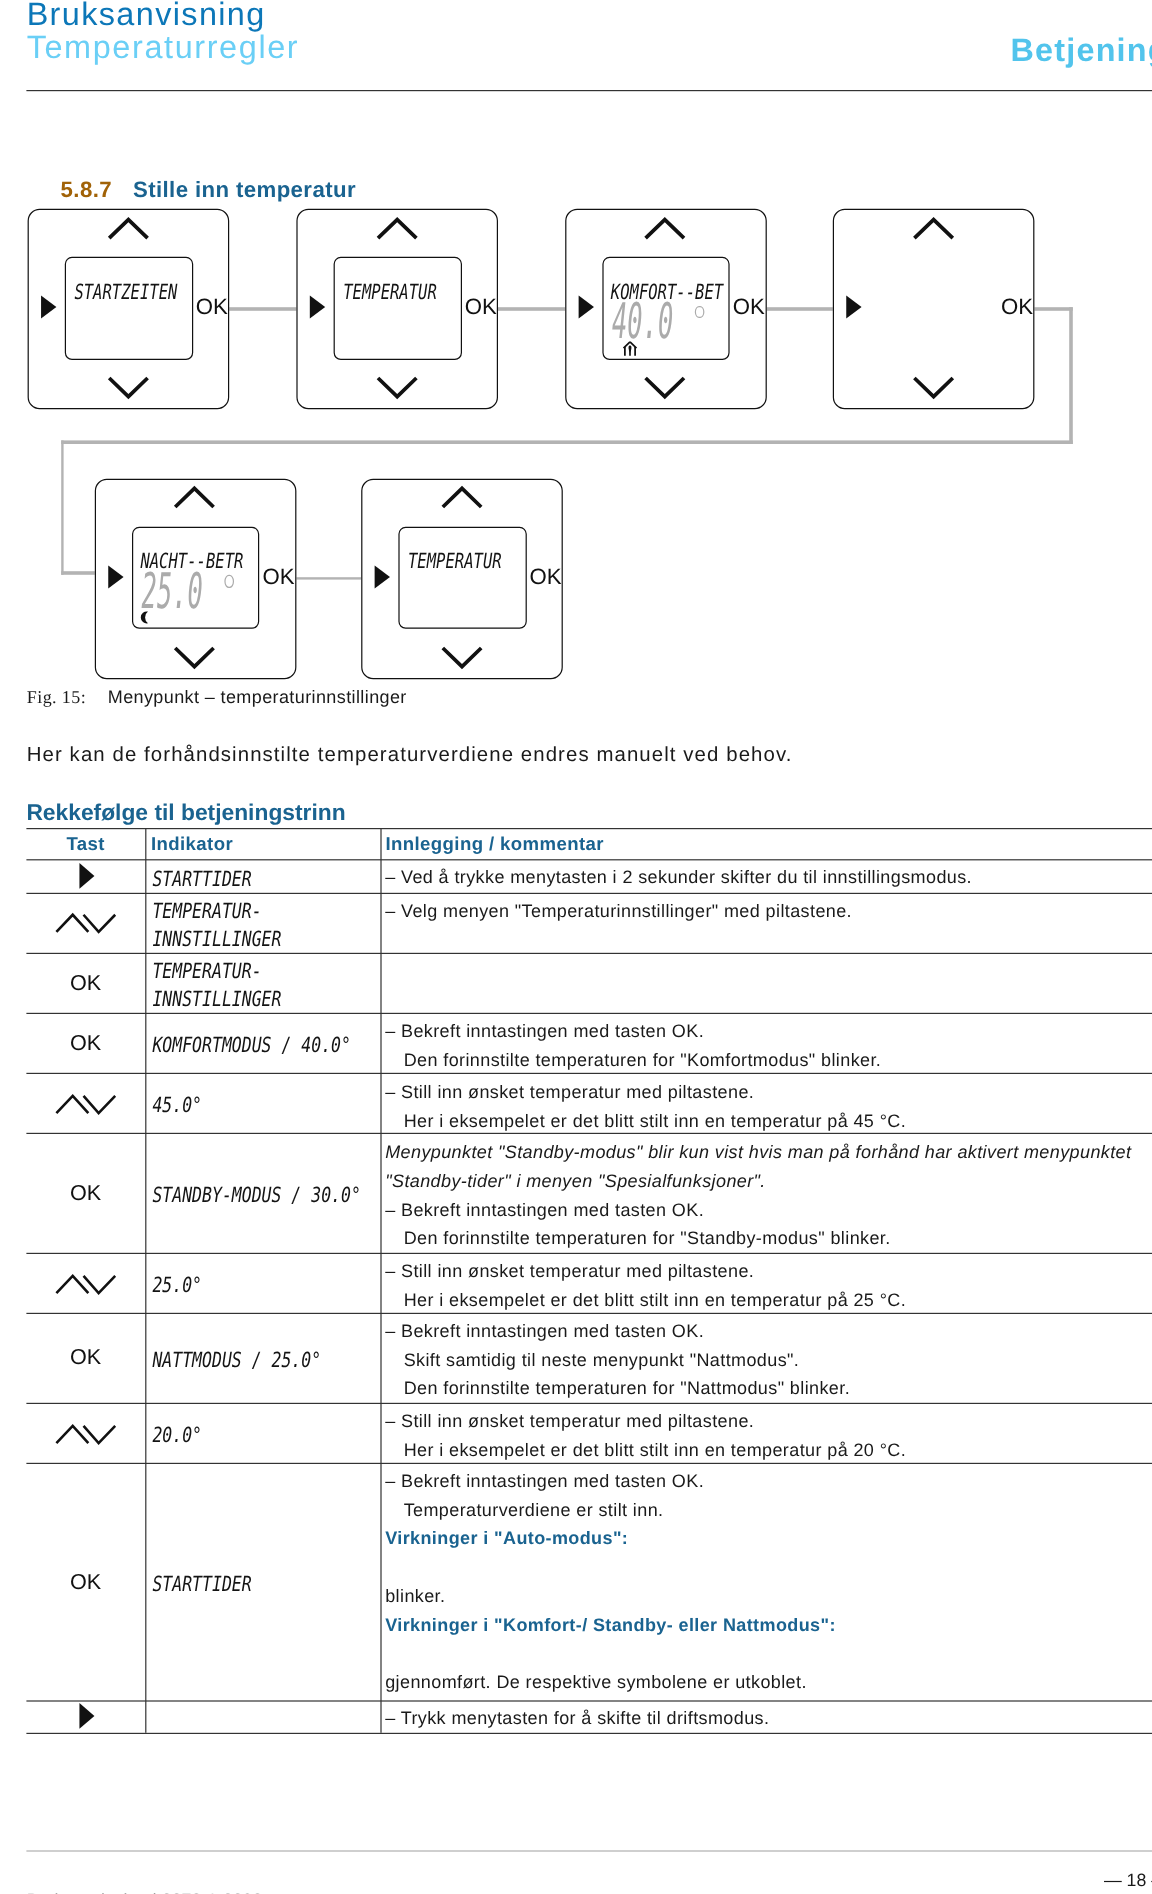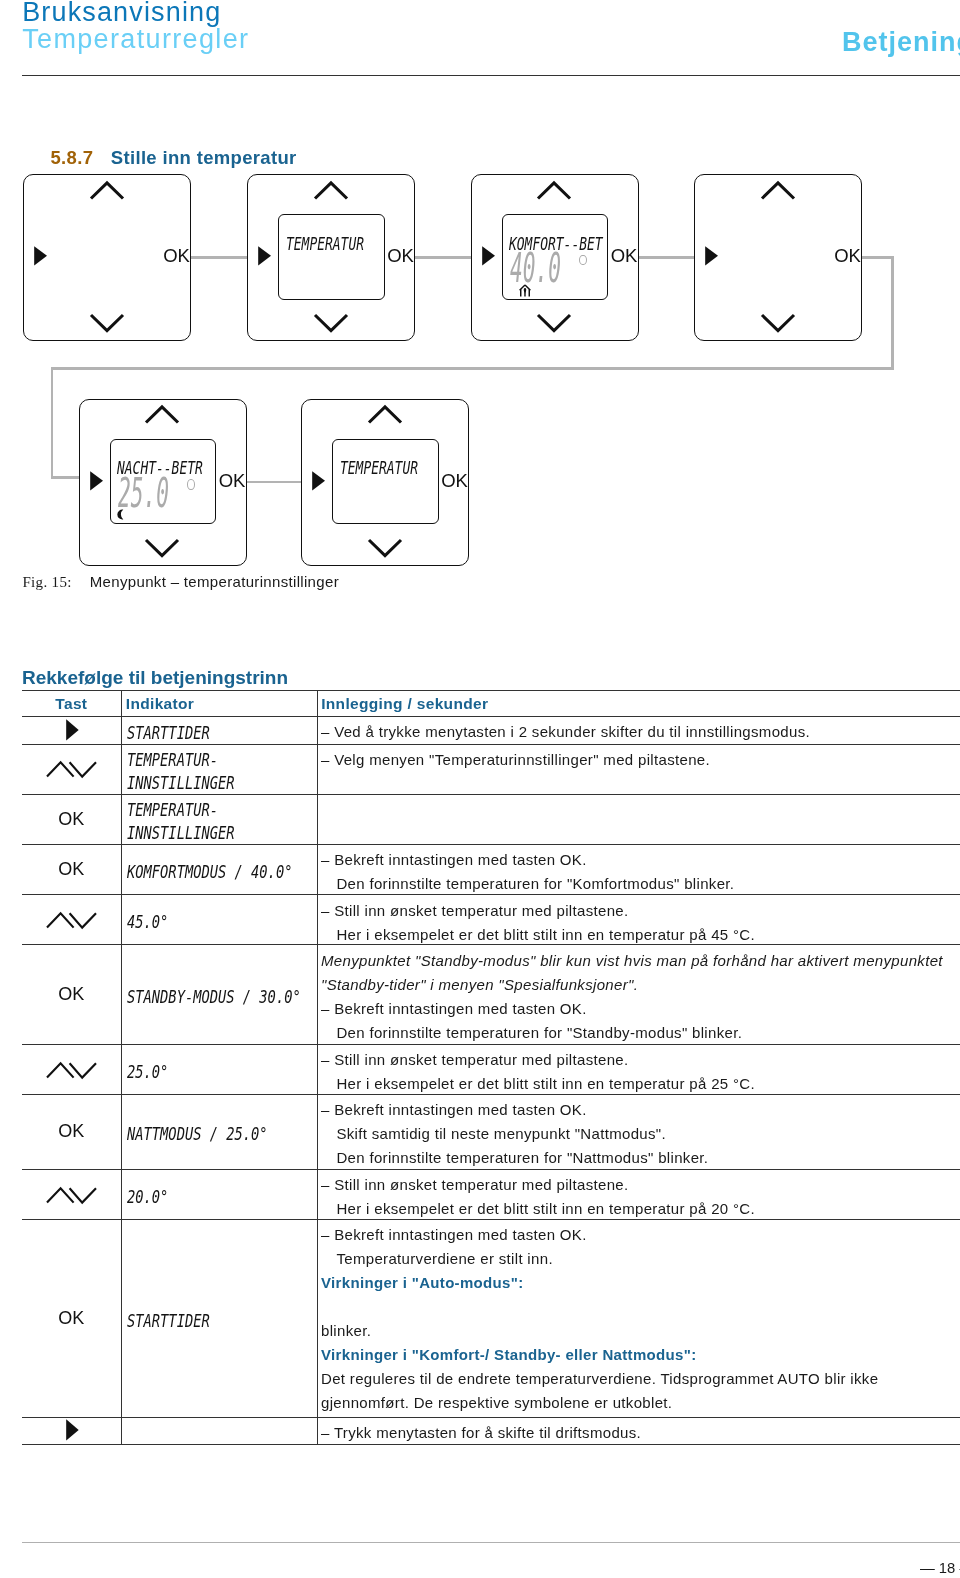--- a/index.html
+++ b/index.html
@@ -75,20 +75,23 @@
     <div class="dev-frame"></div>
     <svg class="ico" width="36" height="20" viewBox="0 0 36 20" style="left:65.7px;top:6.5px">
           <path d="M2 17.5 L18 2 L34 17.5" fill="none" stroke="#111" stroke-width="3.1" stroke-linecap="butt" stroke-linejoin="miter"></path>
         </svg>
     <svg class="ico" width="36" height="20" viewBox="0 0 36 20" style="left:65.7px;top:139.0px">
           <path d="M2 2 L18 17.5 L34 2" fill="none" stroke="#111" stroke-width="3.1" stroke-linecap="butt" stroke-linejoin="miter"></path>
         </svg>
     <svg class="ico" width="13.2" height="19.6" viewBox="0 0 13 20" style="left:11.2px;top:72.2px" preserveAspectRatio="none">
           <path d="M0.2 0.2 L12.8 10 L0.2 19.8 Z" fill="#111"></path>
         </svg>
+    <div class="dev-screen">
+      <div class="lcd-txt">STARTZEITEN</div>
+    </div>
     <div class="ok-lbl" style="left:140.2px;top:73.2px">OK</div>
   </div>
   <div class="dev" style="left:231.0px;top:174.0px">
     <div class="dev-frame"></div>
     <svg class="ico" width="36" height="20" viewBox="0 0 36 20" style="left:65.7px;top:6.5px">
           <path d="M2 17.5 L18 2 L34 17.5" fill="none" stroke="#111" stroke-width="3.1" stroke-linecap="butt" stroke-linejoin="miter"></path>
         </svg>
     <svg class="ico" width="36" height="20" viewBox="0 0 36 20" style="left:65.7px;top:139.0px">
           <path d="M2 2 L18 17.5 L34 2" fill="none" stroke="#111" stroke-width="3.1" stroke-linecap="butt" stroke-linejoin="miter"></path>
         </svg>
@@ -169,40 +172,41 @@
           <path d="M0.2 0.2 L12.8 10 L0.2 19.8 Z" fill="#111"></path>
         </svg>
     <div class="dev-screen">
       <div class="lcd-txt">TEMPERATUR</div>
     </div>
     <div class="ok-lbl" style="left:140.2px;top:73.2px">OK</div>
   </div>
   <div class="fig-lbl">Fig. 15:</div>
   <div class="fig-cap">Menypunkt – temperaturinnstillinger</div>
 </div>
+<div class="intro">Her kan de forhåndsinnstilte temperaturverdiene endres manuelt ved behov.</div>
 <div class="tbl-ttl">Rekkefølge til betjeningstrinn</div>
 <div class="tblwrap">
   <div class="hline" style="left:6.0px;top:690.4px;width:951.0px"></div>
   <div class="hline" style="left:6.0px;top:715.8px;width:951.0px"></div>
   <div class="hline" style="left:6.0px;top:743.7px;width:951.0px"></div>
   <div class="hline" style="left:6.0px;top:793.5px;width:951.0px"></div>
   <div class="hline" style="left:6.0px;top:844.0px;width:951.0px"></div>
   <div class="hline" style="left:6.0px;top:894.4px;width:951.0px"></div>
   <div class="hline" style="left:6.0px;top:944.4px;width:951.0px"></div>
   <div class="hline" style="left:6.0px;top:1043.9px;width:951.0px"></div>
   <div class="hline" style="left:6.0px;top:1093.7px;width:951.0px"></div>
   <div class="hline" style="left:6.0px;top:1168.5px;width:951.0px"></div>
   <div class="hline" style="left:6.0px;top:1219.0px;width:951.0px"></div>
   <div class="hline" style="left:6.0px;top:1416.5px;width:951.0px"></div>
   <div class="hline" style="left:6.0px;top:1443.7px;width:951.0px"></div>
   <div class="vline" style="left:104.7px;top:690.4px;height:753.3px"></div>
   <div class="vline" style="left:300.6px;top:690.4px;height:753.3px"></div>
   <div class="th" style="left:6.0px;top:696.2px;width:98.7px;text-align:center">Tast</div>
   <div class="th" style="left:109.8px;top:696.2px">Indikator</div>
-  <div class="th" style="left:305.2px;top:696.2px">Innlegging / sekunder</div>
+  <div class="th" style="left:305.2px;top:696.2px">Innlegging / kommentar</div>
   <div>
   <svg class="ico" width="12.9" height="21.8" viewBox="0 0 13 20" style="left:50.2px;top:719.0px" preserveAspectRatio="none">
           <path d="M0.2 0.2 L12.8 10 L0.2 19.8 Z" fill="#111"></path>
         </svg>
   </div>
   <div class="cell-ind" style="left:111.4px;top:723.5px">STARTTIDER</div>
   <div class="ln" style="left:305.0px;top:723.2px">– Ved å trykke menytasten i 2 sekunder skifter du til innstillingsmodus.</div>
   <svg class="ico" width="51" height="17" viewBox="0 0 51 17" style="left:29.9px;top:761.4px">
         <path d="M1.0 15.6 L14.6 1.3 L27.6 15.6" fill="none" stroke="#111" stroke-width="2.15" stroke-linejoin="miter" stroke-linecap="butt"></path>
         <path d="M23.6 1.3 L36.2 15.6 L50.0 1.3" fill="none" stroke="#111" stroke-width="2.15" stroke-linejoin="miter" stroke-linecap="butt"></path>
@@ -249,21 +253,20 @@
   <div class="cell-ind" style="left:111.4px;top:1187.5px">20.0°</div>
   <div class="ln" style="left:305.0px;top:1175.9px">– Still inn ønsket temperatur med piltastene.</div>
   <div class="ln" style="left:320.4px;top:1199.9px">Her i eksempelet er det blitt stilt inn en temperatur på 20 °C.</div>
   <div class="cell-ok" style="left:6.0px;top:1308.5px;width:98.7px;text-align:center">OK</div>
   <div class="cell-ind" style="left:111.4px;top:1311.5px">STARTTIDER</div>
   <div class="ln" style="left:305.0px;top:1226.4px">– Bekreft inntastingen med tasten OK.</div>
   <div class="ln" style="left:320.4px;top:1250.4px">Temperaturverdiene er stilt inn.</div>
   <div class="ln blue" style="left:305.0px;top:1274.3px">Virkninger i "Auto-modus":</div>
   <div class="ln" style="left:305.0px;top:1322.2px">blinker.</div>
   <div class="ln blue" style="left:305.0px;top:1346.2px">Virkninger i "Komfort-/ Standby- eller Nattmodus":</div>
-  <div class="ln" style="left:305.0px;top:1370.1px">Det reguleres til de endrete temperaturverdiene. Tidsprogrammet AUTO blir ikke</div>
   <div class="ln" style="left:305.0px;top:1394.1px">gjennomført. De respektive symbolene er utkoblet.</div>
   <div>
   <svg class="ico" width="12.9" height="21.8" viewBox="0 0 13 20" style="left:50.2px;top:1419.3px" preserveAspectRatio="none">
           <path d="M0.2 0.2 L12.8 10 L0.2 19.8 Z" fill="#111"></path>
         </svg>
   </div>
   <div class="ln" style="left:305.0px;top:1423.9px">– Trykk menytasten for å skifte til driftsmodus.</div>
 </div>
 <div class="ftr-rule"></div>
 <div class="ftr-l">Bruksanvisning | 2373-1-8292</div>

